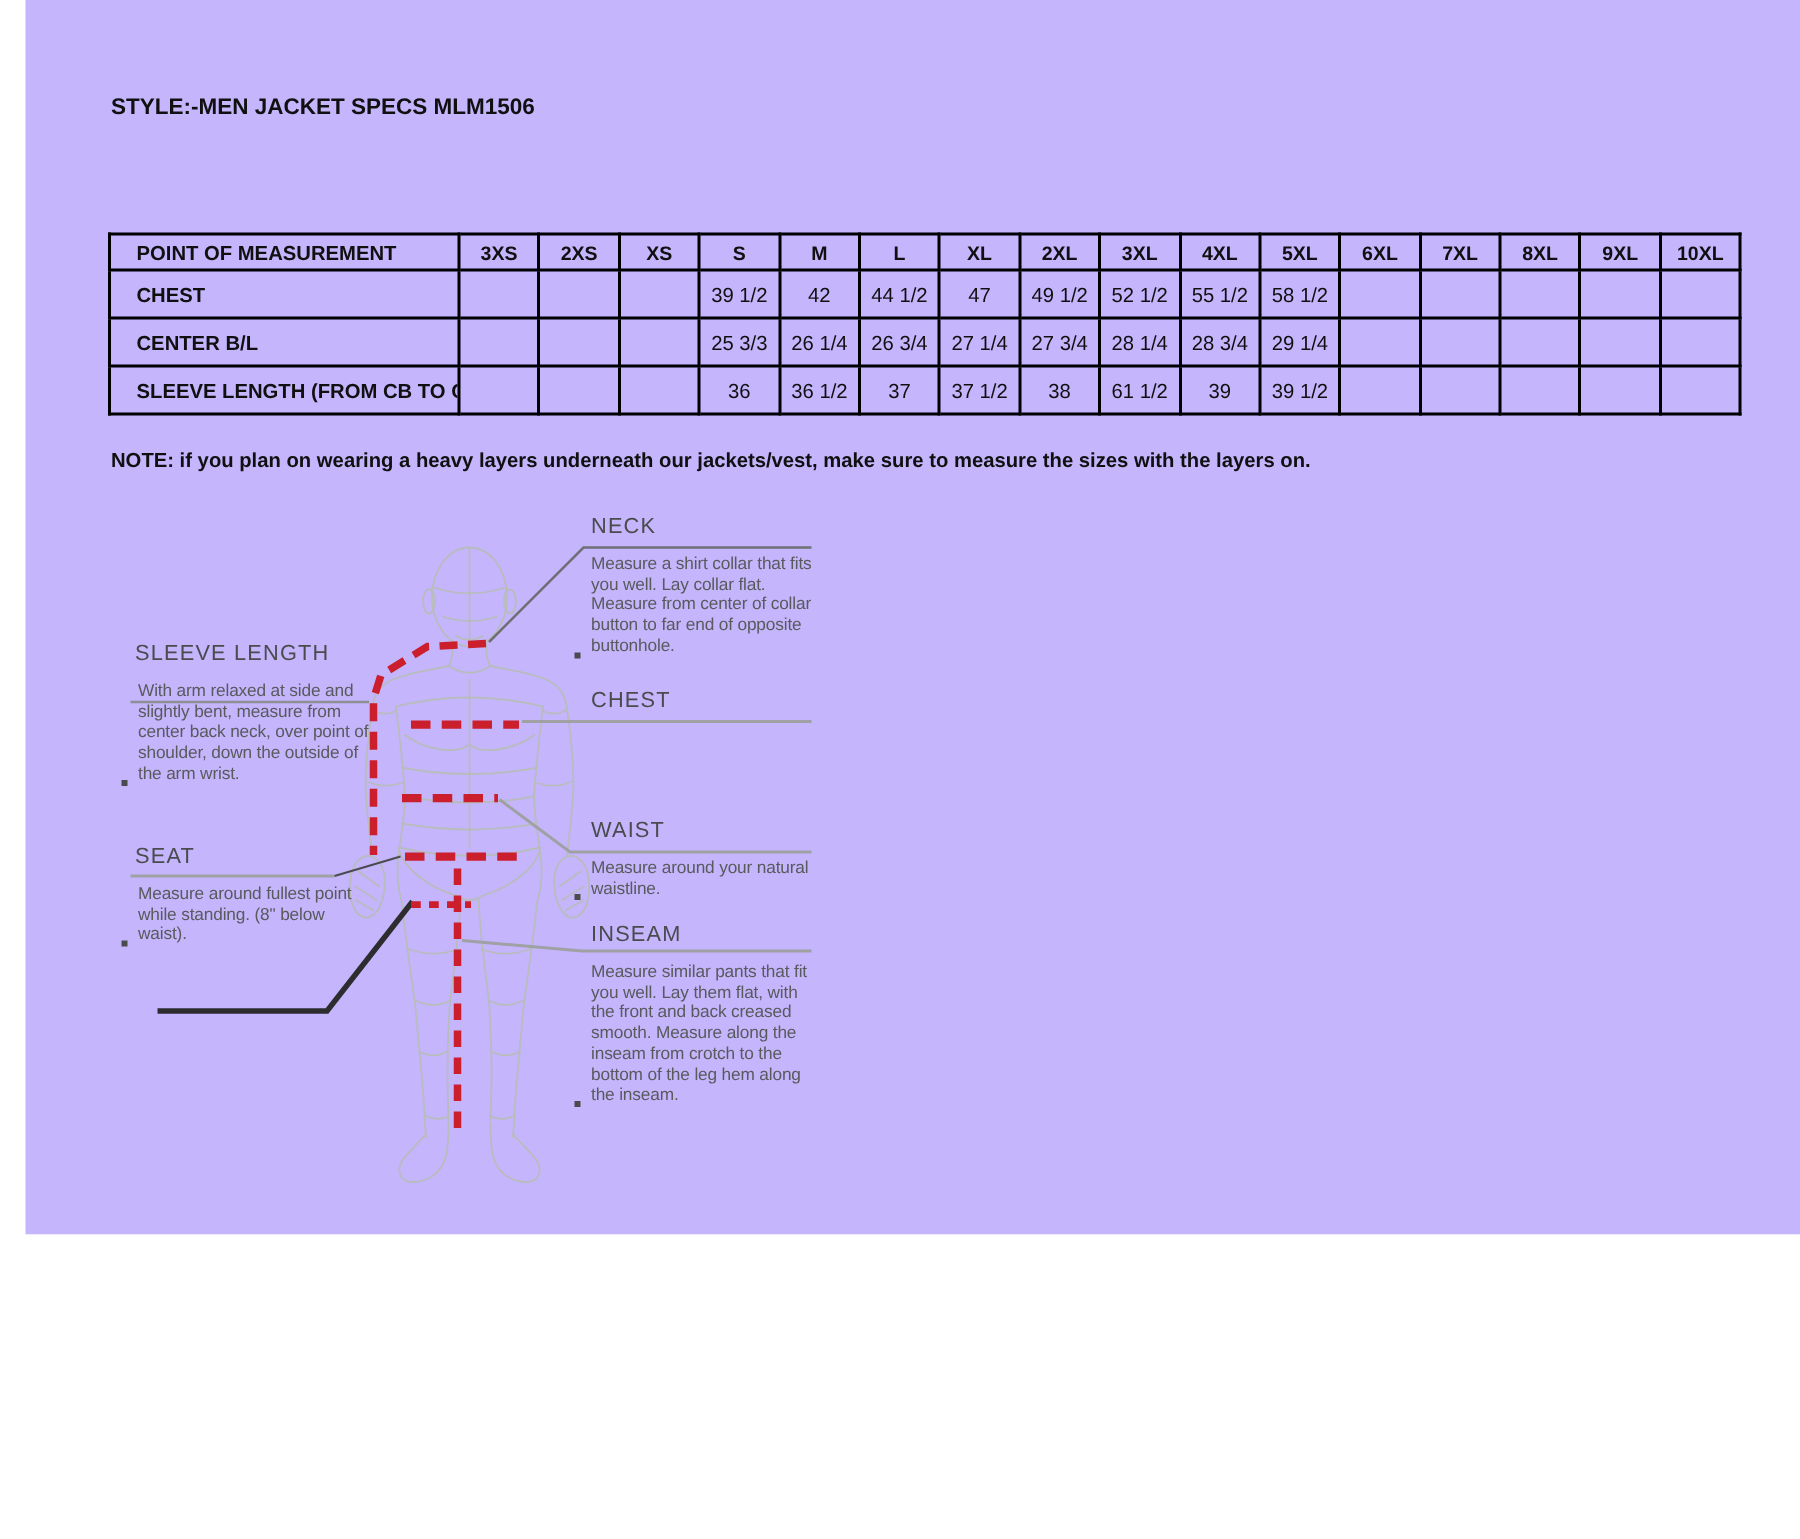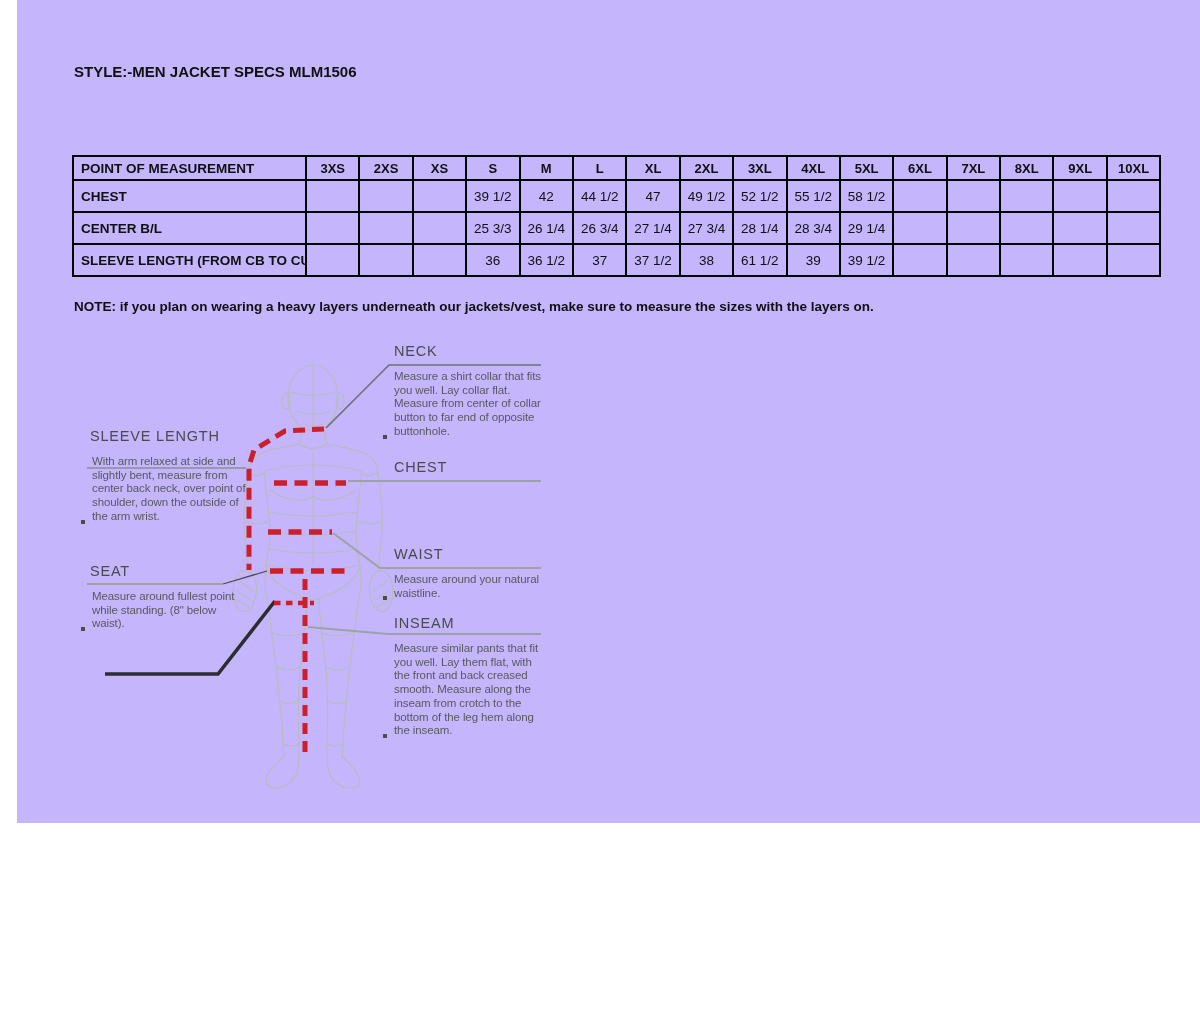--- a/index.html
+++ b/index.html
@@ -5,21 +5,21 @@
   html,body{margin:0;padding:0;background:#fff;}
   body{font-family:"Liberation Sans",sans-serif;}
   .page{position:relative;width:1200px;height:823px;background:#c4b5fd;overflow:hidden;margin-left:17px;}
 
   .title{position:absolute;left:57px;top:63px;font-size:15px;font-weight:bold;color:#101010;}
 
   .sizetable{position:absolute;left:55px;top:155px;border-collapse:collapse;table-layout:fixed;width:1088px;}
   .sizetable th,.sizetable td{border:2px solid #000;color:#101010;text-align:center;padding:0;overflow:hidden;white-space:nowrap;}
   .sizetable th{height:22px;font-size:13px;font-weight:bold;}
   .sizetable td{height:30px;font-size:13.5px;font-weight:normal;}
-  .sizetable th.pom,.sizetable td.rowlabel{text-align:left;padding-left:7px;font-weight:bold;font-size:13.5px;}
+  .sizetable th.pom,.sizetable td.rowlabel{text-align:left;padding-left:17px;font-weight:bold;font-size:13.5px;}
 
   .note{position:absolute;left:57px;top:299px;font-size:13.5px;font-weight:bold;color:#101010;}
 
   .overlay{position:absolute;left:0;top:0;pointer-events:none;}
 
   .mblock{position:absolute;}
   .mtitle{font-size:14.5px;letter-spacing:0.8px;color:#4a4b4d;height:18px;white-space:nowrap;}
   .right .mtitle{margin-left:11px;}
   .left .mtitle{margin-left:9px;}
   .mbody{display:flex;margin-top:9px;align-items:flex-end;}

